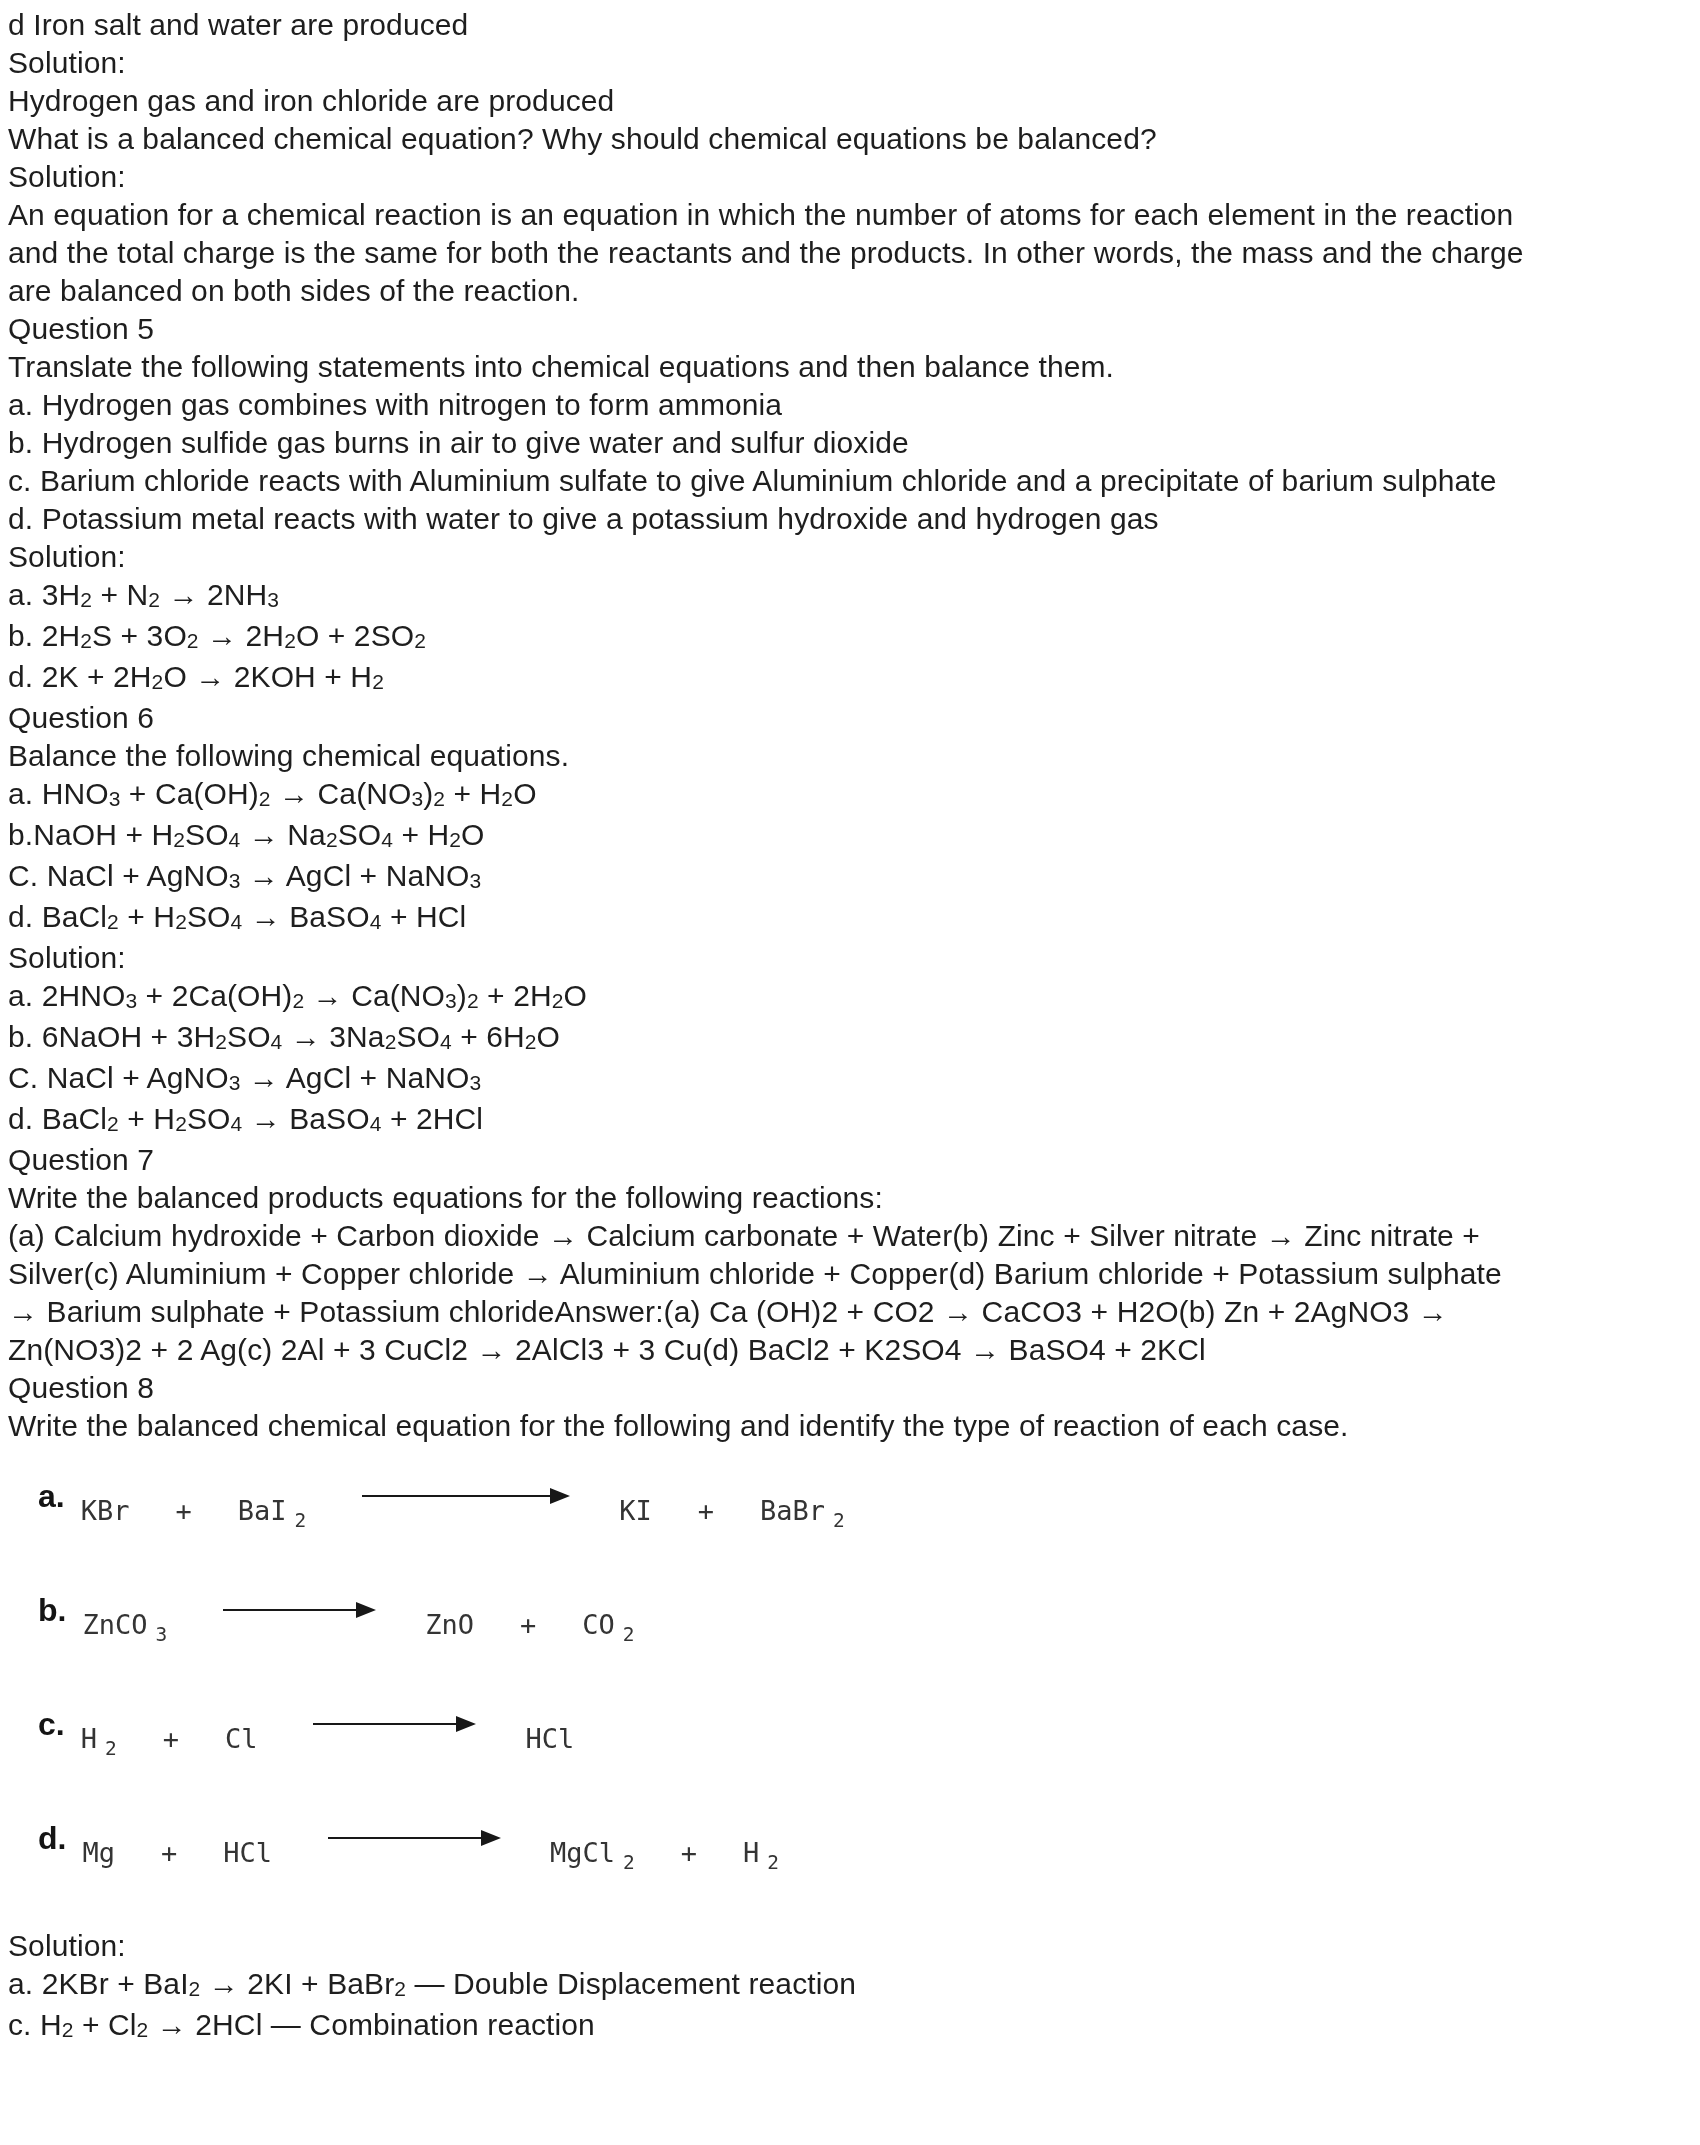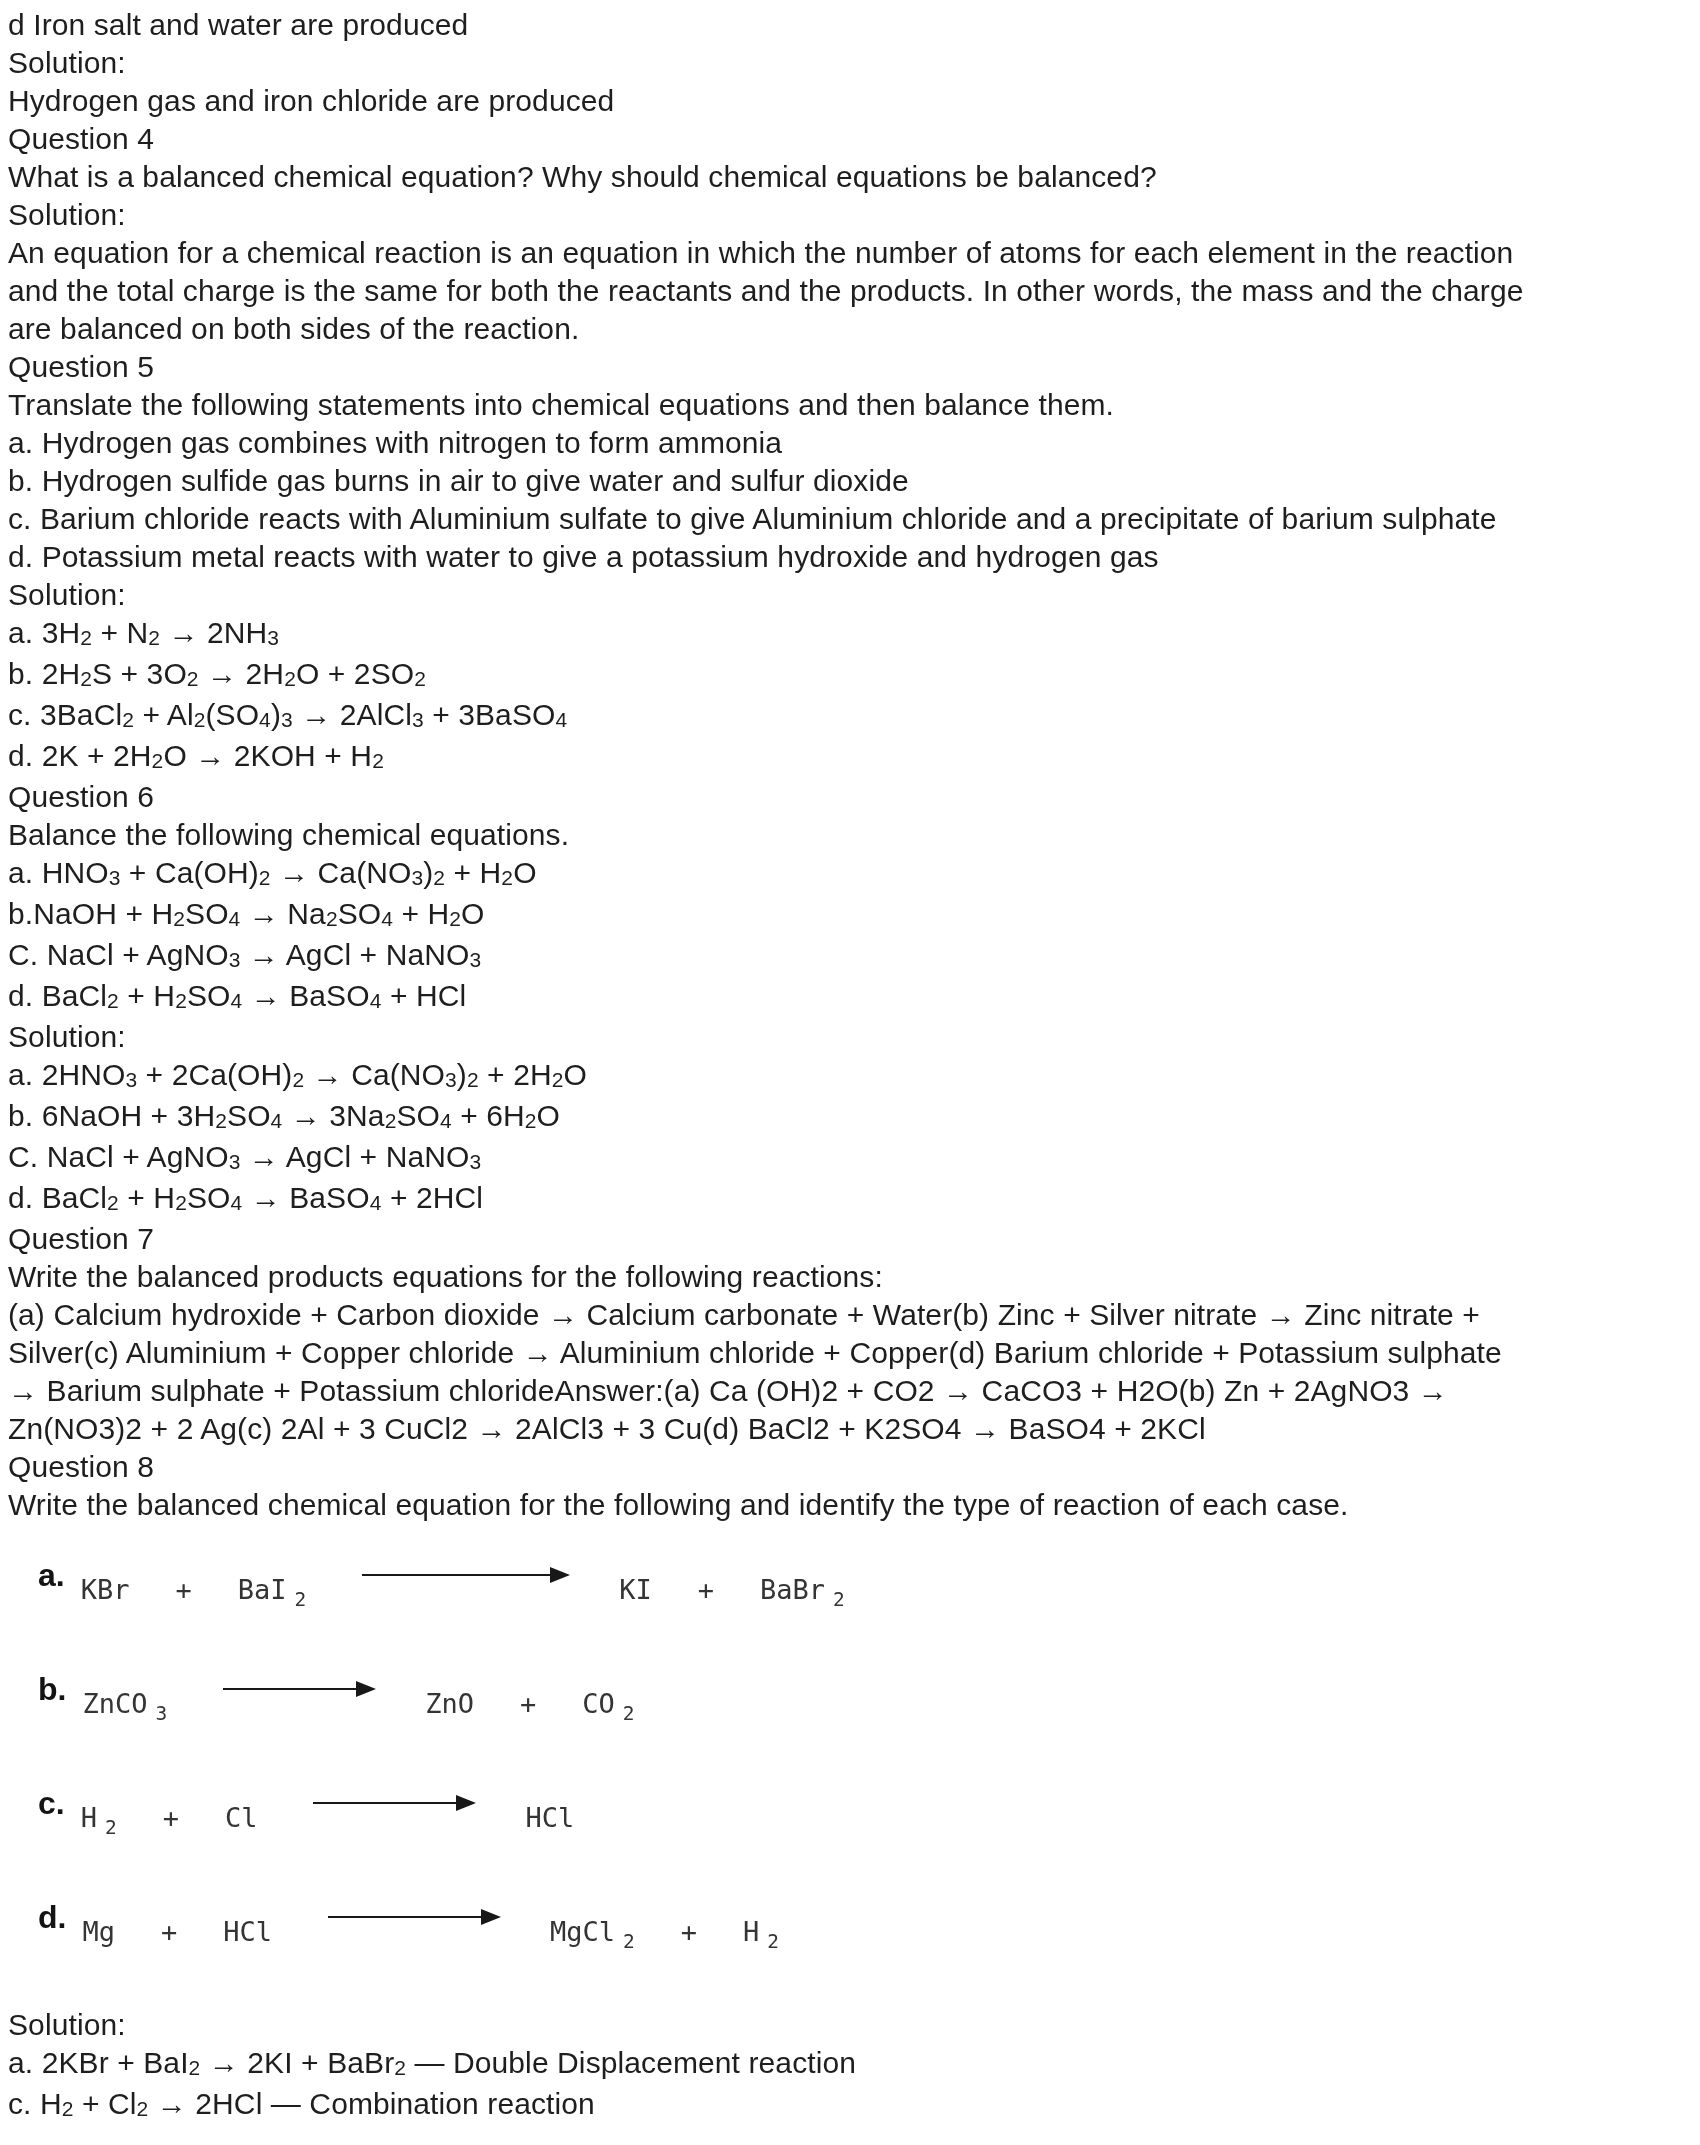--- a/index.html
+++ b/index.html
@@ -81,36 +81,34 @@
   }
 </style>
 </head>
 <body>
 
 <div id="page">
   <div id="text-top">
       <div class="text-line"><span>d Iron salt and water are produced</span></div>
       <div class="text-line"><span>Solution:</span></div>
       <div class="text-line"><span>Hydrogen gas and iron chloride are produced</span></div>
-      <div class="text-line"><span>Question 4</span></div>
       <div class="text-line"><span>What is a balanced chemical equation? Why should chemical equations be balanced?</span></div>
       <div class="text-line"><span>Solution:</span></div>
       <div class="text-line"><span>An equation for a chemical reaction is an equation in which the number of atoms for each element in the reaction</span></div>
       <div class="text-line"><span>and the total charge is the same for both the reactants and the products. In other words, the mass and the charge</span></div>
       <div class="text-line"><span>are balanced on both sides of the reaction.</span></div>
       <div class="text-line"><span>Question 5</span></div>
       <div class="text-line"><span>Translate the following statements into chemical equations and then balance them.</span></div>
       <div class="text-line"><span>a. Hydrogen gas combines with nitrogen to form ammonia</span></div>
       <div class="text-line"><span>b. Hydrogen sulfide gas burns in air to give water and sulfur dioxide</span></div>
       <div class="text-line"><span>c. Barium chloride reacts with Aluminium sulfate to give Aluminium chloride and a precipitate of barium sulphate</span></div>
       <div class="text-line"><span>d. Potassium metal reacts with water to give a potassium hydroxide and hydrogen gas</span></div>
       <div class="text-line"><span>Solution:</span></div>
       <div class="text-line"><span>a. 3H</span><span class="sb">2</span><span> + N</span><span class="sb">2</span><span> → 2NH</span><span class="sb">3</span></div>
       <div class="text-line"><span>b. 2H</span><span class="sb">2</span><span>S + 3O</span><span class="sb">2</span><span> → 2H</span><span class="sb">2</span><span>O + 2SO</span><span class="sb">2</span></div>
-      <div class="text-line"><span>c. 3BaCl</span><span class="sb">2</span><span> + Al</span><span class="sb">2</span><span>(SO</span><span class="sb">4</span><span>)</span><span class="sb">3</span><span> → 2AlCl</span><span class="sb">3</span><span> + 3BaSO</span><span class="sb">4</span></div>
       <div class="text-line"><span>d. 2K + 2H</span><span class="sb">2</span><span>O → 2KOH + H</span><span class="sb">2</span></div>
       <div class="text-line"><span>Question 6</span></div>
       <div class="text-line"><span>Balance the following chemical equations.</span></div>
       <div class="text-line"><span>a. HNO</span><span class="sb">3</span><span> + Ca(OH)</span><span class="sb">2</span><span> → Ca(NO</span><span class="sb">3</span><span>)</span><span class="sb">2</span><span> + H</span><span class="sb">2</span><span>O</span></div>
       <div class="text-line"><span>b.NaOH + H</span><span class="sb">2</span><span>SO</span><span class="sb">4</span><span> → Na</span><span class="sb">2</span><span>SO</span><span class="sb">4</span><span> + H</span><span class="sb">2</span><span>O</span></div>
       <div class="text-line"><span>C. NaCl + AgNO</span><span class="sb">3</span><span> → AgCl + NaNO</span><span class="sb">3</span></div>
       <div class="text-line"><span>d. BaCl</span><span class="sb">2</span><span> + H</span><span class="sb">2</span><span>SO</span><span class="sb">4</span><span> → BaSO</span><span class="sb">4</span><span> + HCl</span></div>
       <div class="text-line"><span>Solution:</span></div>
       <div class="text-line"><span>a. 2HNO</span><span class="sb">3</span><span> + 2Ca(OH)</span><span class="sb">2</span><span> → Ca(NO</span><span class="sb">3</span><span>)</span><span class="sb">2</span><span> + 2H</span><span class="sb">2</span><span>O</span></div>
       <div class="text-line"><span>b. 6NaOH + 3H</span><span class="sb">2</span><span>SO</span><span class="sb">4</span><span> → 3Na</span><span class="sb">2</span><span>SO</span><span class="sb">4</span><span> + 6H</span><span class="sb">2</span><span>O</span></div>

